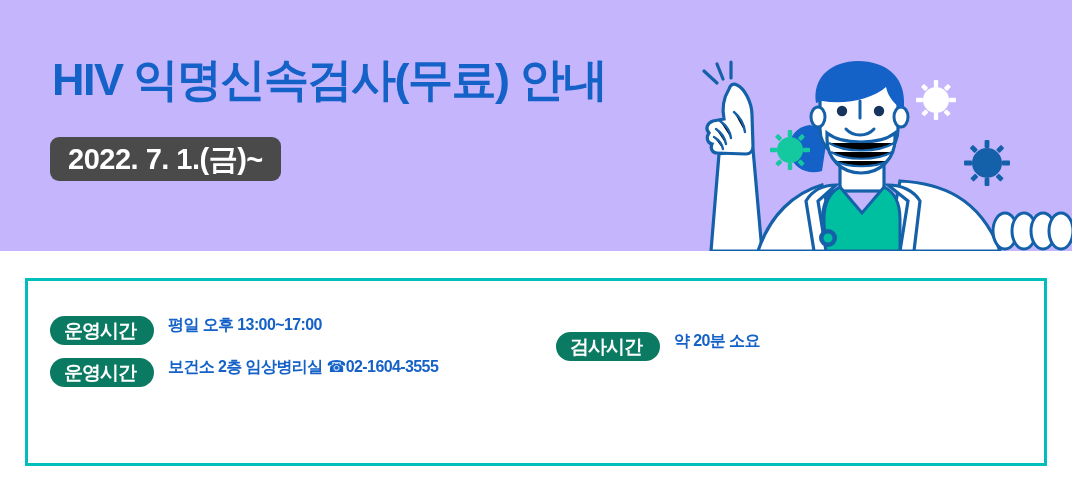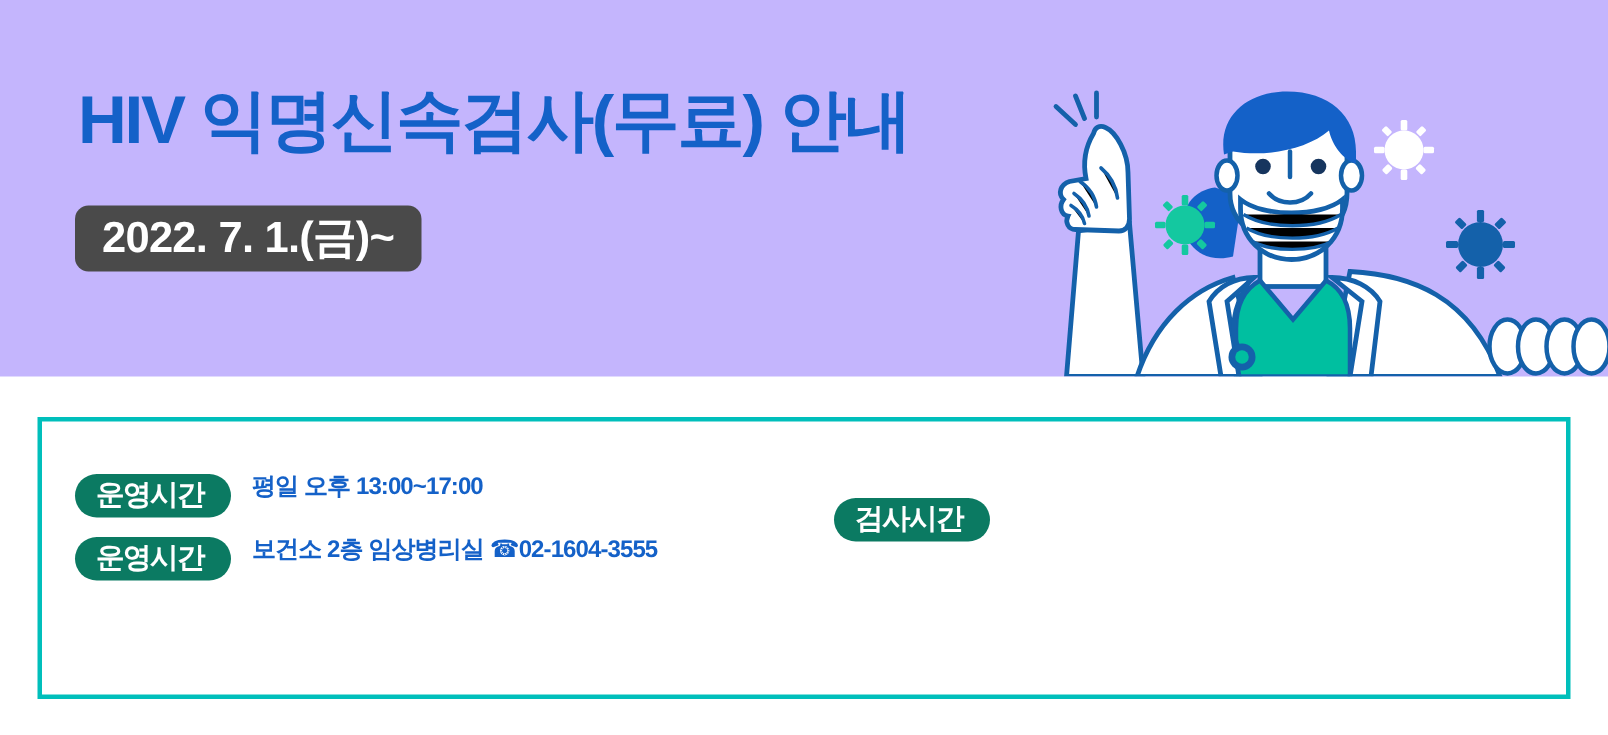--- a/index.html
+++ b/index.html
@@ -266,19 +266,22 @@
       </div>
 
     </div>
 
     <div class="col" id="col-right">
 
       <div class="row">
         <div class="badge">
           <span>검사시간</span>
         </div>
+        <div class="row-text">
+          <span class="sub">약 20분 소요</span>
+        </div>
       </div>
 
 
     </div>
 
   </div>
 </div>
 
 </body></html>

